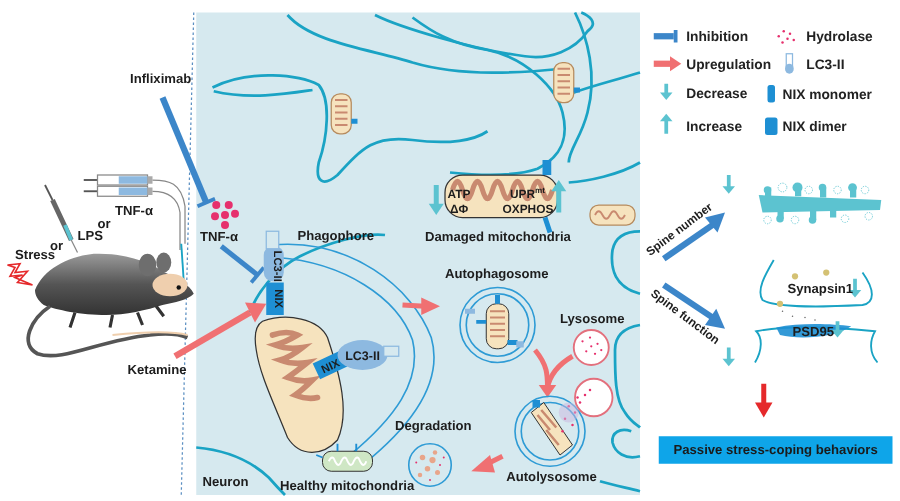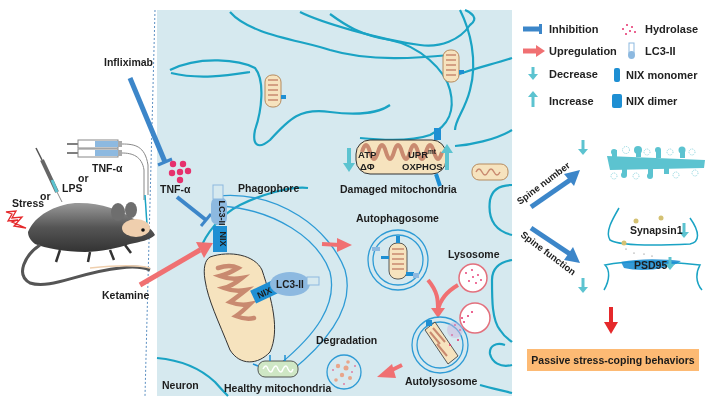--- a/index.html
+++ b/index.html
@@ -1,20 +1,20 @@
 <!DOCTYPE html>
 <html><head>
 <meta charset="utf-8">
 <style>
   html,body{margin:0;padding:0;background:#ffffff;}
   body{width:720px;height:401px;position:relative;overflow:hidden;font-family:"Liberation Sans",sans-serif;}
   #stage{position:absolute;left:0;top:0;width:720px;height:401px;}
   .lbl{font-family:"Liberation Sans",sans-serif;font-weight:bold;fill:#1d1d1d;}
   .legend-text{font-family:"Liberation Sans",sans-serif;font-weight:bold;fill:#222;font-size:11px;}
-  .outcome-box{position:absolute;left:527px;top:349px;width:172px;height:22px;background:#fdba74;display:flex;align-items:center;justify-content:center;font-weight:bold;font-size:10.5px;color:#1b1b1b;}
+  .outcome-box{position:absolute;left:527px;top:349px;width:187px;height:22px;background:#0ea5e9;display:flex;align-items:center;justify-content:center;font-weight:bold;font-size:10.5px;color:#1b1b1b;}
 </style>
 </head>
 <body>
 
 <svg id="stage" width="720" height="401" viewBox="0 0 720 401" xmlns="http://www.w3.org/2000/svg">
   <defs>
     <marker id="tipRed" markerWidth="4" markerHeight="4" refX="2" refY="2" orient="auto">
         <path d="M0,0 L4,2 L0,4 z" fill="#f07072"></path>
       </marker>
   </defs>

